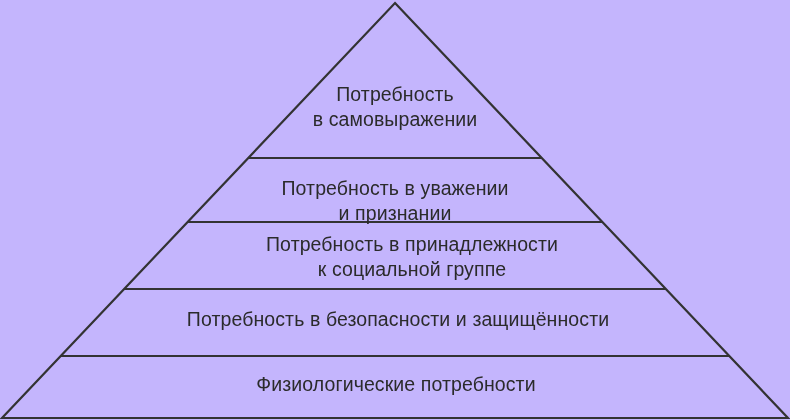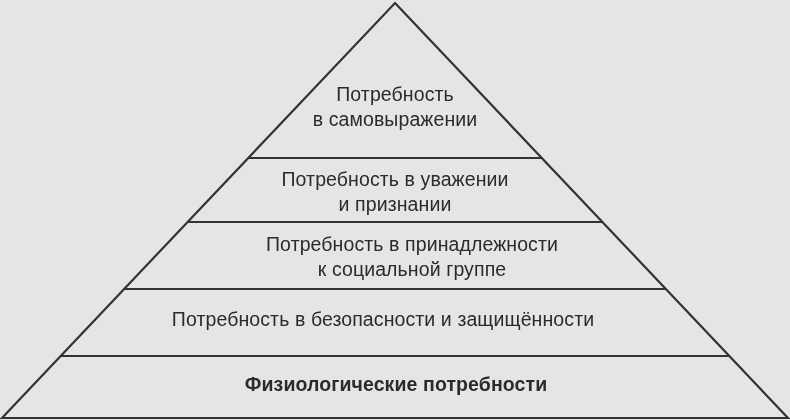--- a/index.html
+++ b/index.html
@@ -11,21 +11,21 @@
   body {
     width: 790px;
     height: 420px;
     overflow: hidden;
     font-family: "Liberation Sans", "DejaVu Sans", sans-serif;
   }
   #pyramid-figure {
     position: relative;
     width: 790px;
     height: 420px;
-    background: #e5e5e5;
+    background: #c4b5fd;
   }
   #pyramid-svg {
     position: absolute;
     left: 0;
     top: 0;
     width: 790px;
     height: 420px;
     display: block;
   }
   .level-label {
@@ -42,41 +42,40 @@
   }
   
   #label-self-actualization {
     left: 195px;
     top: 82px;
     width: 400px;
   }
   
   #label-esteem {
     left: 175px;
-    top: 167px;
+    top: 176px;
     width: 440px;
   }
   
   #label-belonging {
     left: 167px;
     top: 232px;
     width: 490px;
   }
   
   #label-safety {
-    left: 83px;
+    left: 98px;
     top: 307px;
     width: 600px;
   }
   
   #label-physiological {
     left: 96px;
     top: 372px;
     width: 600px;
-    font-weight: bold;
   }
 </style>
 </head>
 <body>
 
 <div id="pyramid-figure">
 
   <svg id="pyramid-svg" viewBox="0 0 790 420" xmlns="http://www.w3.org/2000/svg">
 
     <path id="pyramid-triangle" d="M 395 3 L 788 418 L 2 418 Z" fill="none" stroke="#333333" stroke-width="2.2" stroke-linejoin="miter"></path>

